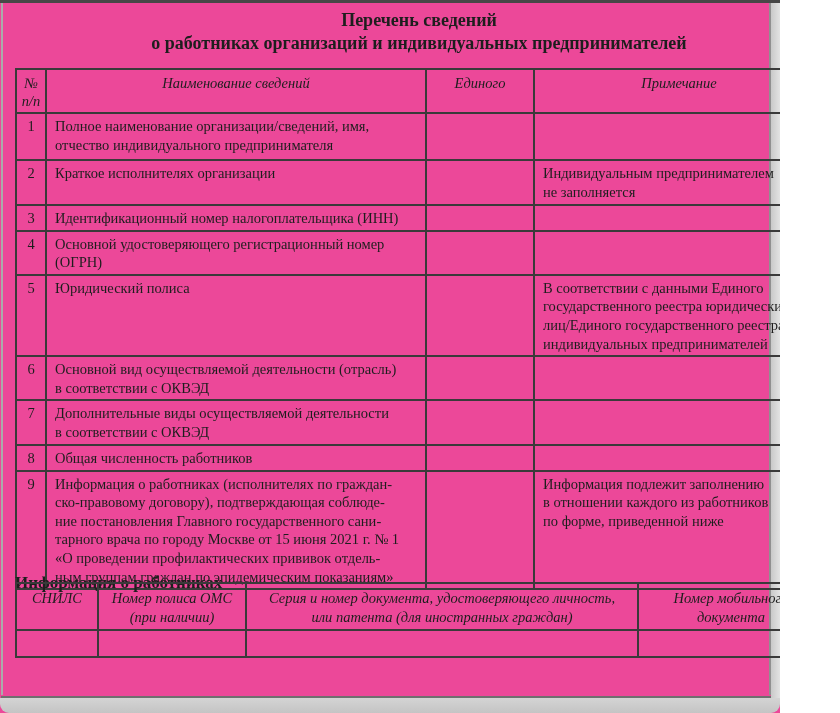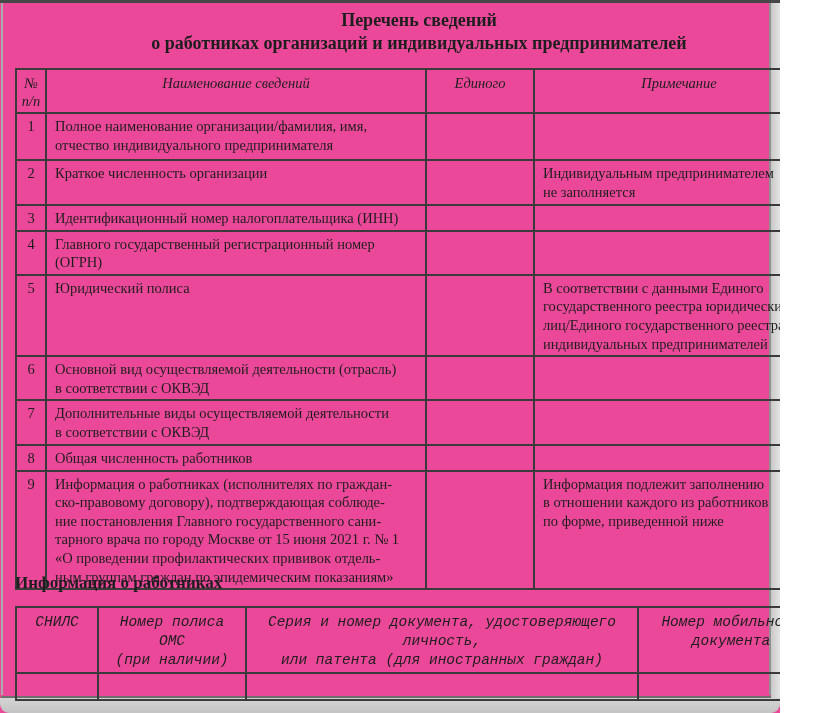--- a/index.html
+++ b/index.html
@@ -46,21 +46,21 @@
     padding: 3px 6px 2px 8px;
     white-space: pre-line;
   }
   .main-table td.num { text-align: center; padding: 3px 2px 2px; }
 
   .section-title {
     position: absolute; top: 573px; left: 15px; width: 808px;
     text-align: left; font-weight: bold; font-size: 17px;
   }
 
-  .workers-table { position: absolute; left: 15px; top: 606px; width: 808px; font-family: Liberation Mono, monospace; }
+  .workers-table { position: absolute; left: 15px; top: 582px; width: 808px; }
   .workers-table th {
     font-style: italic; font-weight: normal; text-align: center;
     font-size: 14.5px; line-height: 19px; padding: 5px 6px 2px;
     white-space: pre-line;
   }
   .workers-table td { font-size: 14.5px; padding: 2px 6px; }
 </style>
 </head>
 <body>
 
@@ -85,41 +85,41 @@
     <tbody>
         <tr style="height:40px">
       <th>№
 п/п</th>
       <th>Наименование сведений</th>
       <th>Единого</th>
       <th>Примечание</th>
     </tr>
     <tr style="height:47px">
       <td class="num">1</td>
-      <td>Полное наименование организации/фамилия, имя,
+      <td>Полное наименование организации/сведений, имя,
 отчество индивидуального предпринимателя</td>
       <td></td>
       <td></td>
     </tr>
     <tr style="height:45px">
       <td class="num">2</td>
-      <td>Краткое численность организации</td>
+      <td>Краткое исполнителях организации</td>
       <td></td>
       <td>Индивидуальным предпринимателем
 не заполняется</td>
     </tr>
     <tr style="height:25px">
       <td class="num">3</td>
       <td>Идентификационный номер налогоплательщика (ИНН)</td>
       <td></td>
       <td></td>
     </tr>
     <tr style="height:43px">
       <td class="num">4</td>
-      <td>Главного государственный регистрационный номер
+      <td>Основной удостоверяющего регистрационный номер
 (ОГРН)</td>
       <td></td>
       <td></td>
     </tr>
     <tr style="height:76px">
       <td class="num">5</td>
       <td>Юридический полиса</td>
       <td></td>
       <td>В соответствии с данными Единого
 государственного реестра юридических

